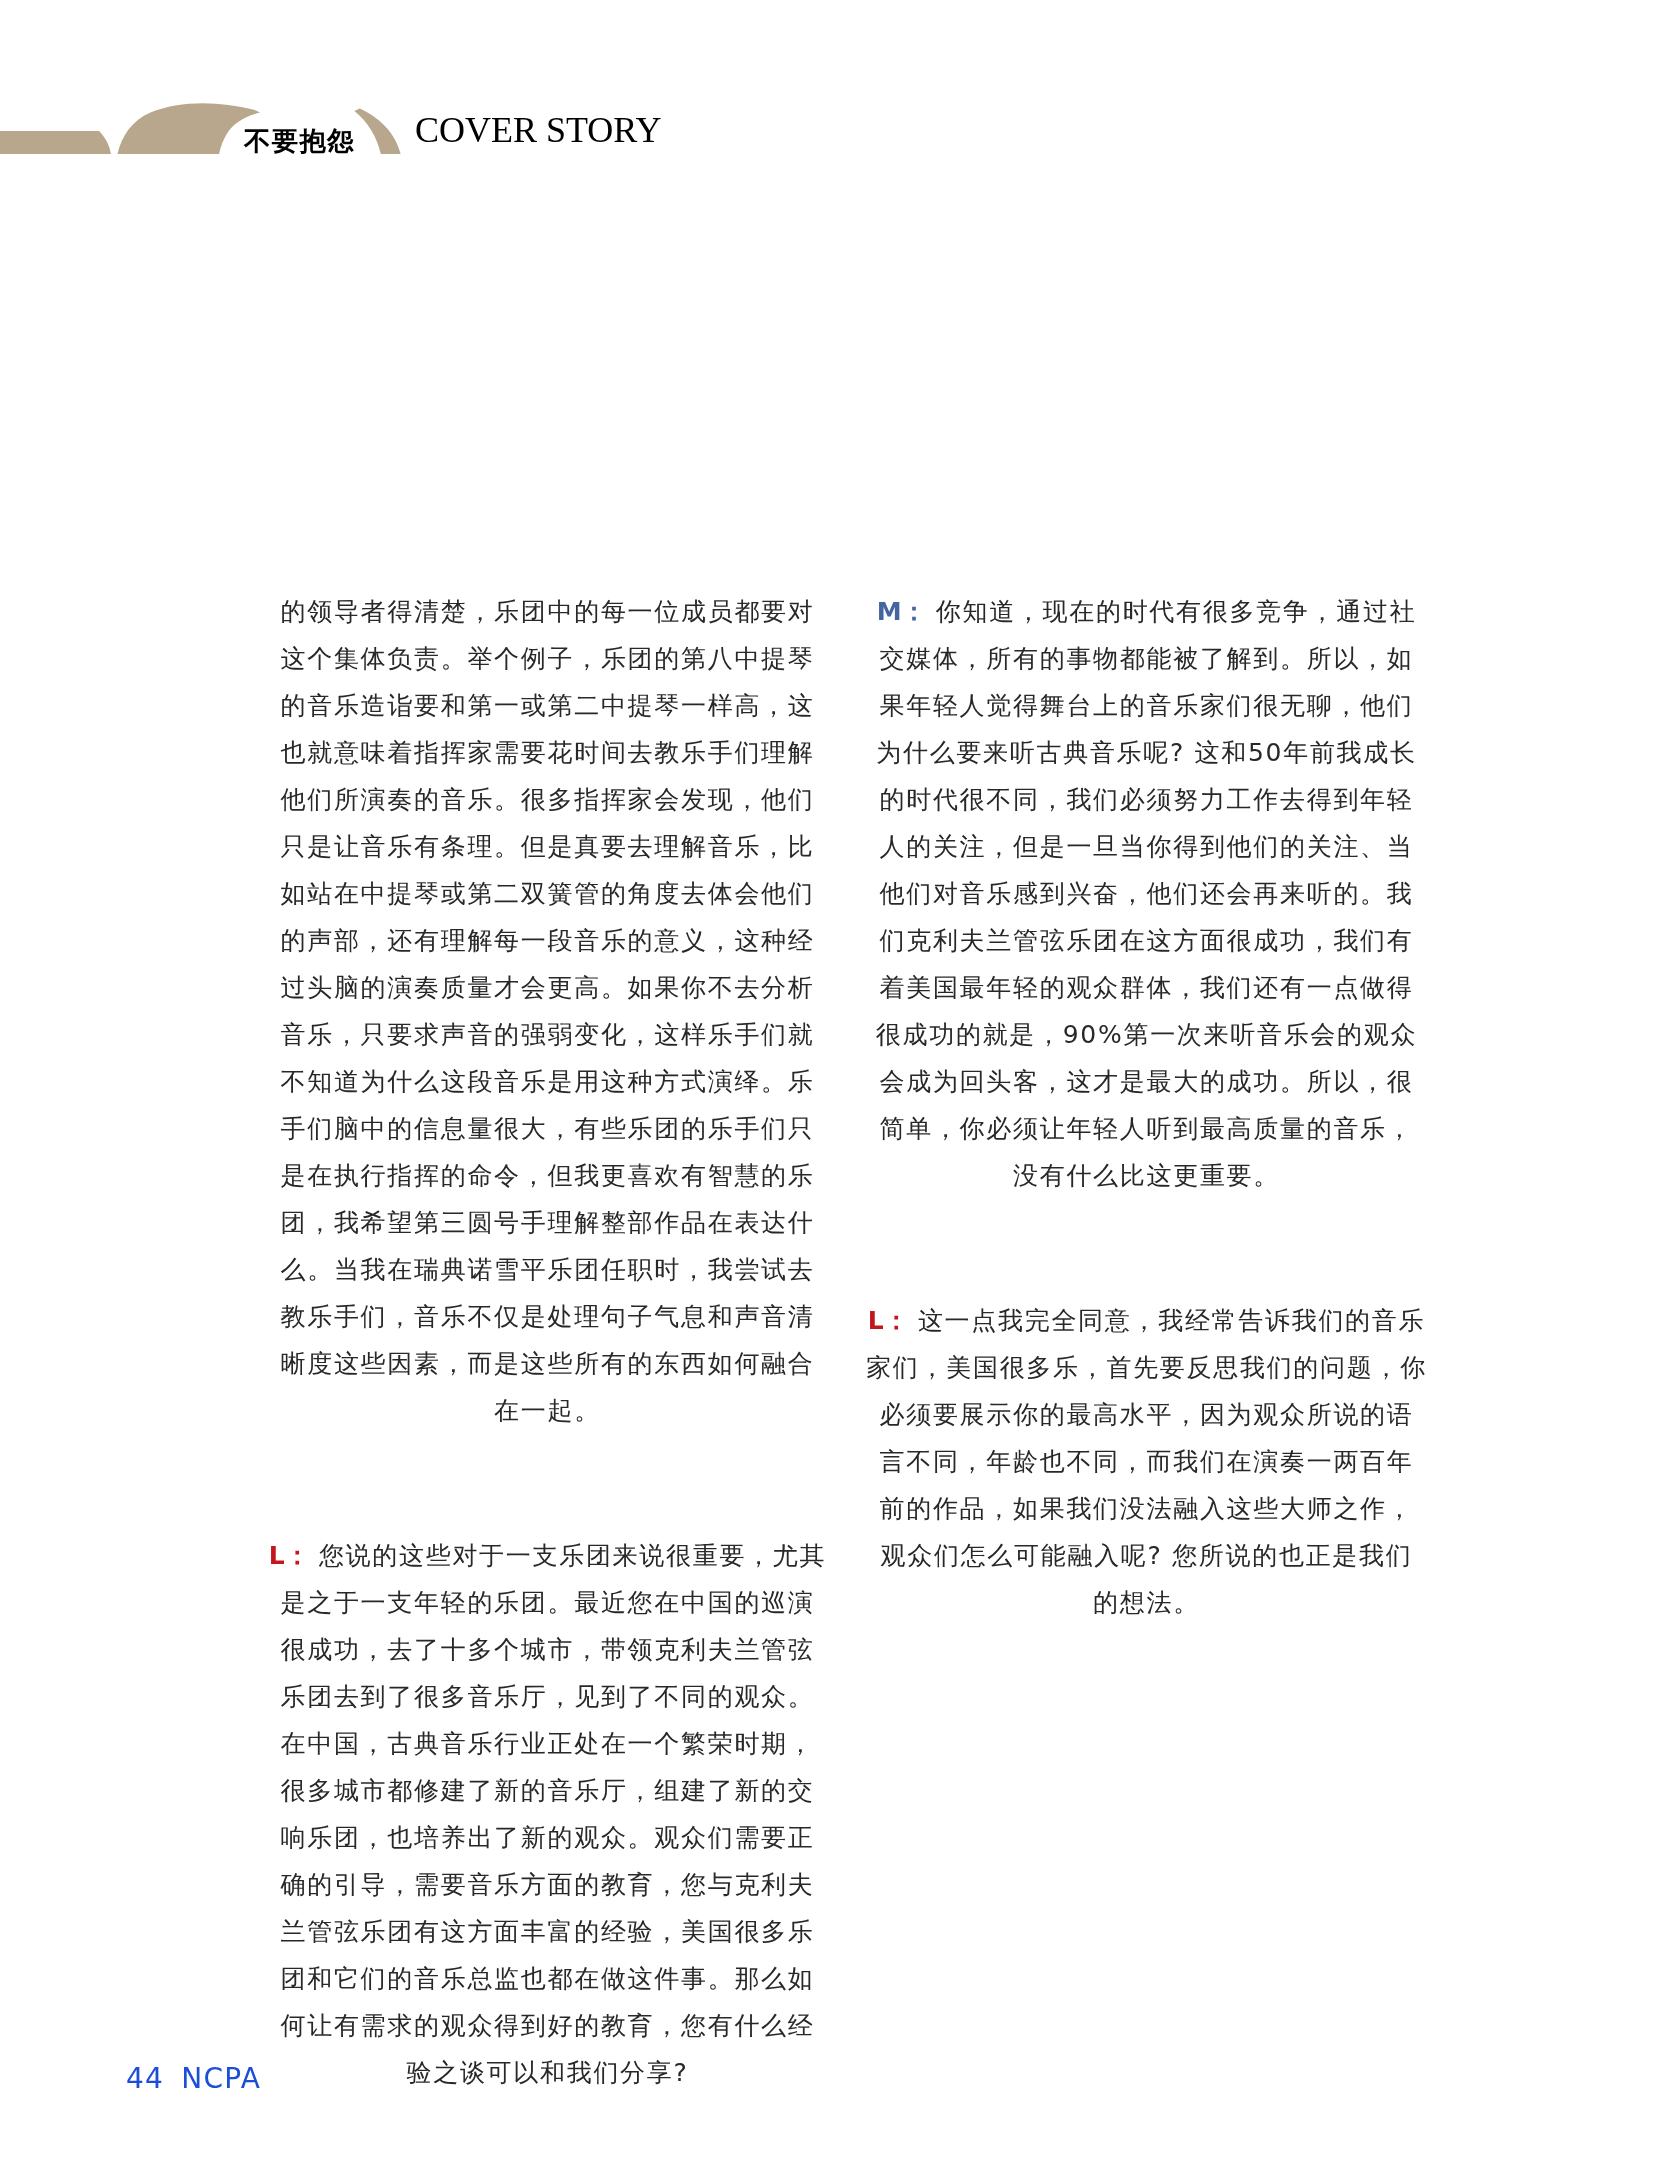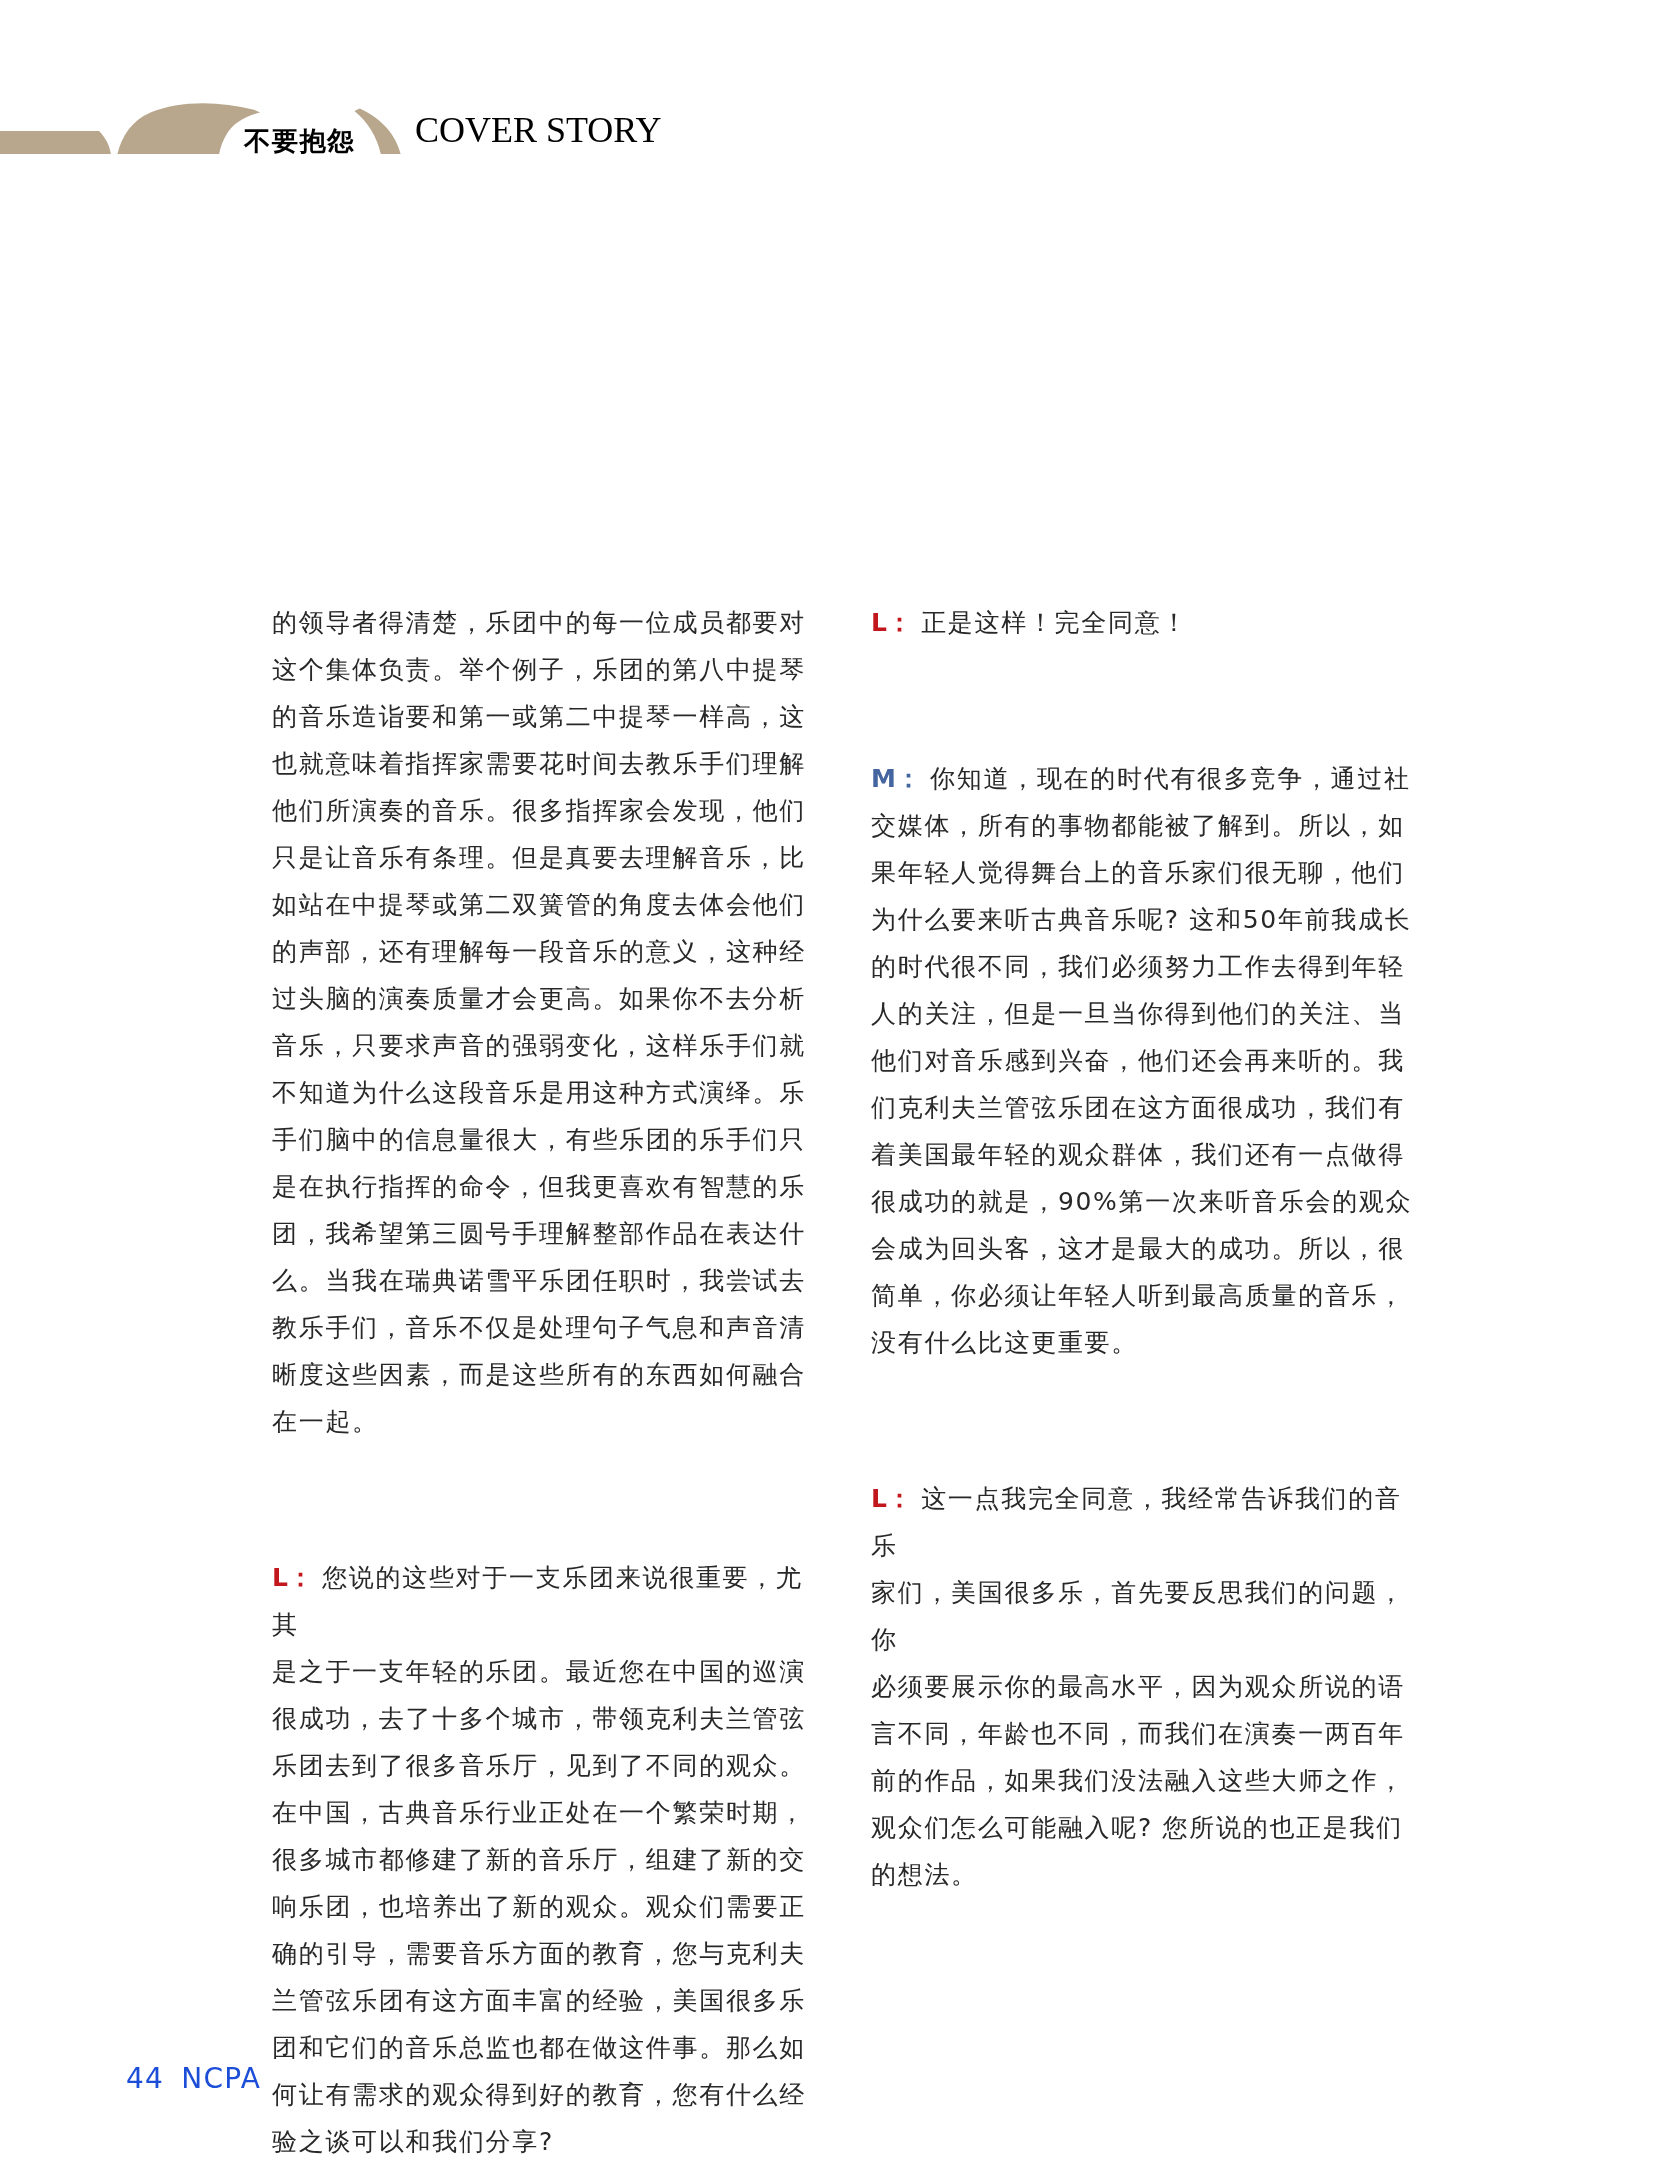--- a/index.html
+++ b/index.html
@@ -24,21 +24,21 @@
   }
 
   
   .col{
     position:absolute;top:537px;width:581px;
     font-size:25px;line-height:47px;letter-spacing:1.7px;
     color:#282828;white-space:pre-line;text-align:left;
   }
   .col-left{left:257px;}
   .col-right{left:856px;}
-  .para{margin:15px;}
+  .para{margin:4px;text-align:center;}
   .para + .para{margin-top:47px;}
   .pfx{font-weight:bold;letter-spacing:0;margin-right:9.2px;}
   .pfx-m{color:#4565a0;}
   .pfx-l{color:#c2171d;}
 
   
   .footer{
     position:absolute;left:118px;top:2064px;
     font-size:28px;line-height:30px;color:#1d4ed8;letter-spacing:1.3px;
     white-space:nowrap;
@@ -87,21 +87,20 @@
 很多城市都修建了新的音乐厅，组建了新的交
 响乐团，也培养出了新的观众。观众们需要正
 确的引导，需要音乐方面的教育，您与克利夫
 兰管弦乐团有这方面丰富的经验，美国很多乐
 团和它们的音乐总监也都在做这件事。那么如
 何让有需求的观众得到好的教育，您有什么经
 验之谈可以和我们分享?</span></p>
   </div>
 
   <div class="col col-right">
-    <p class="para"><span class="pfx pfx-l">L：</span><span>正是这样！完全同意！</span></p>
     <p class="para"><span class="pfx pfx-m">M：</span><span>你知道，现在的时代有很多竞争，通过社
 交媒体，所有的事物都能被了解到。所以，如
 果年轻人觉得舞台上的音乐家们很无聊，他们
 为什么要来听古典音乐呢? 这和50年前我成长
 的时代很不同，我们必须努力工作去得到年轻
 人的关注，但是一旦当你得到他们的关注、当
 他们对音乐感到兴奋，他们还会再来听的。我
 们克利夫兰管弦乐团在这方面很成功，我们有
 着美国最年轻的观众群体，我们还有一点做得
 很成功的就是，90%第一次来听音乐会的观众

